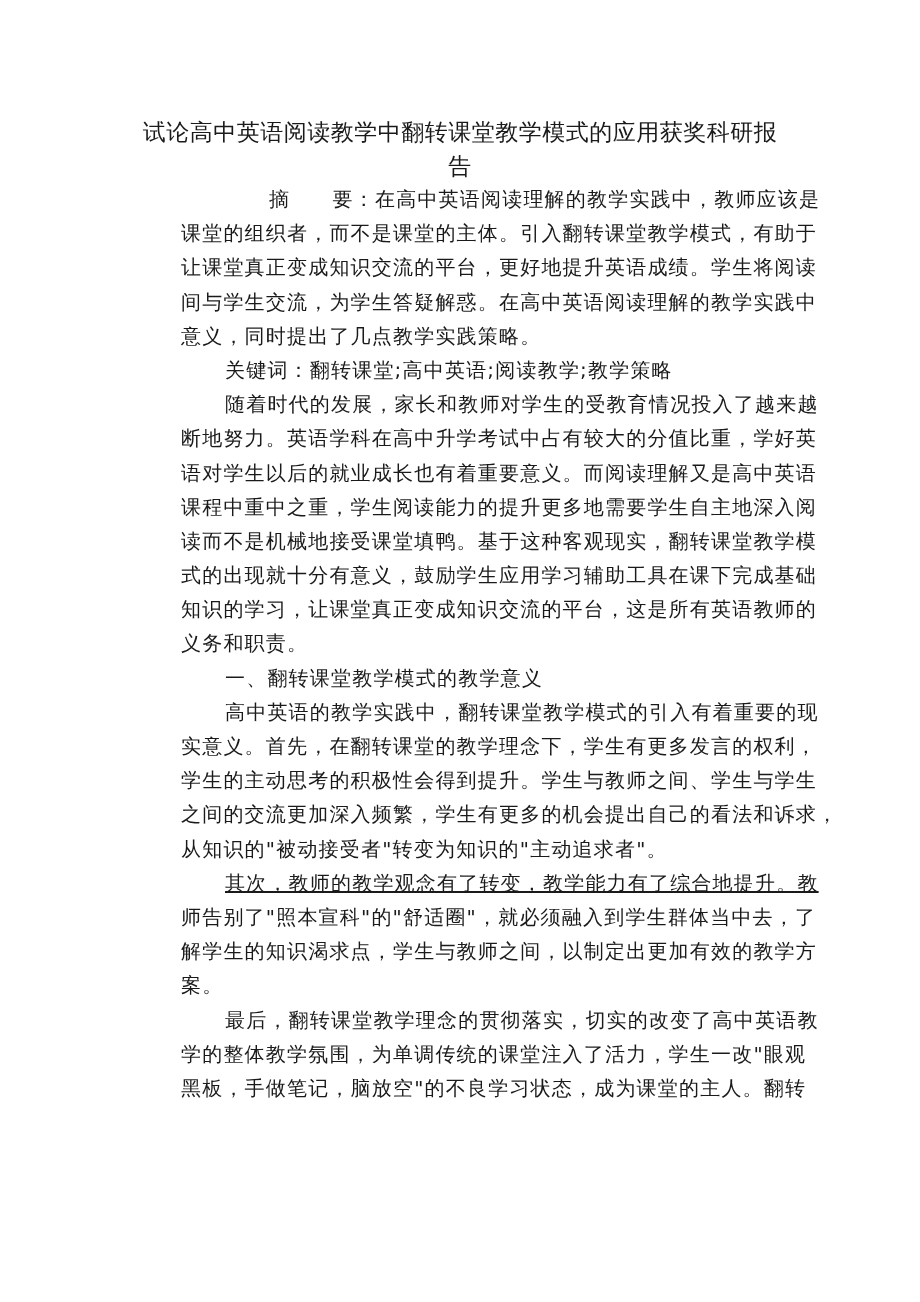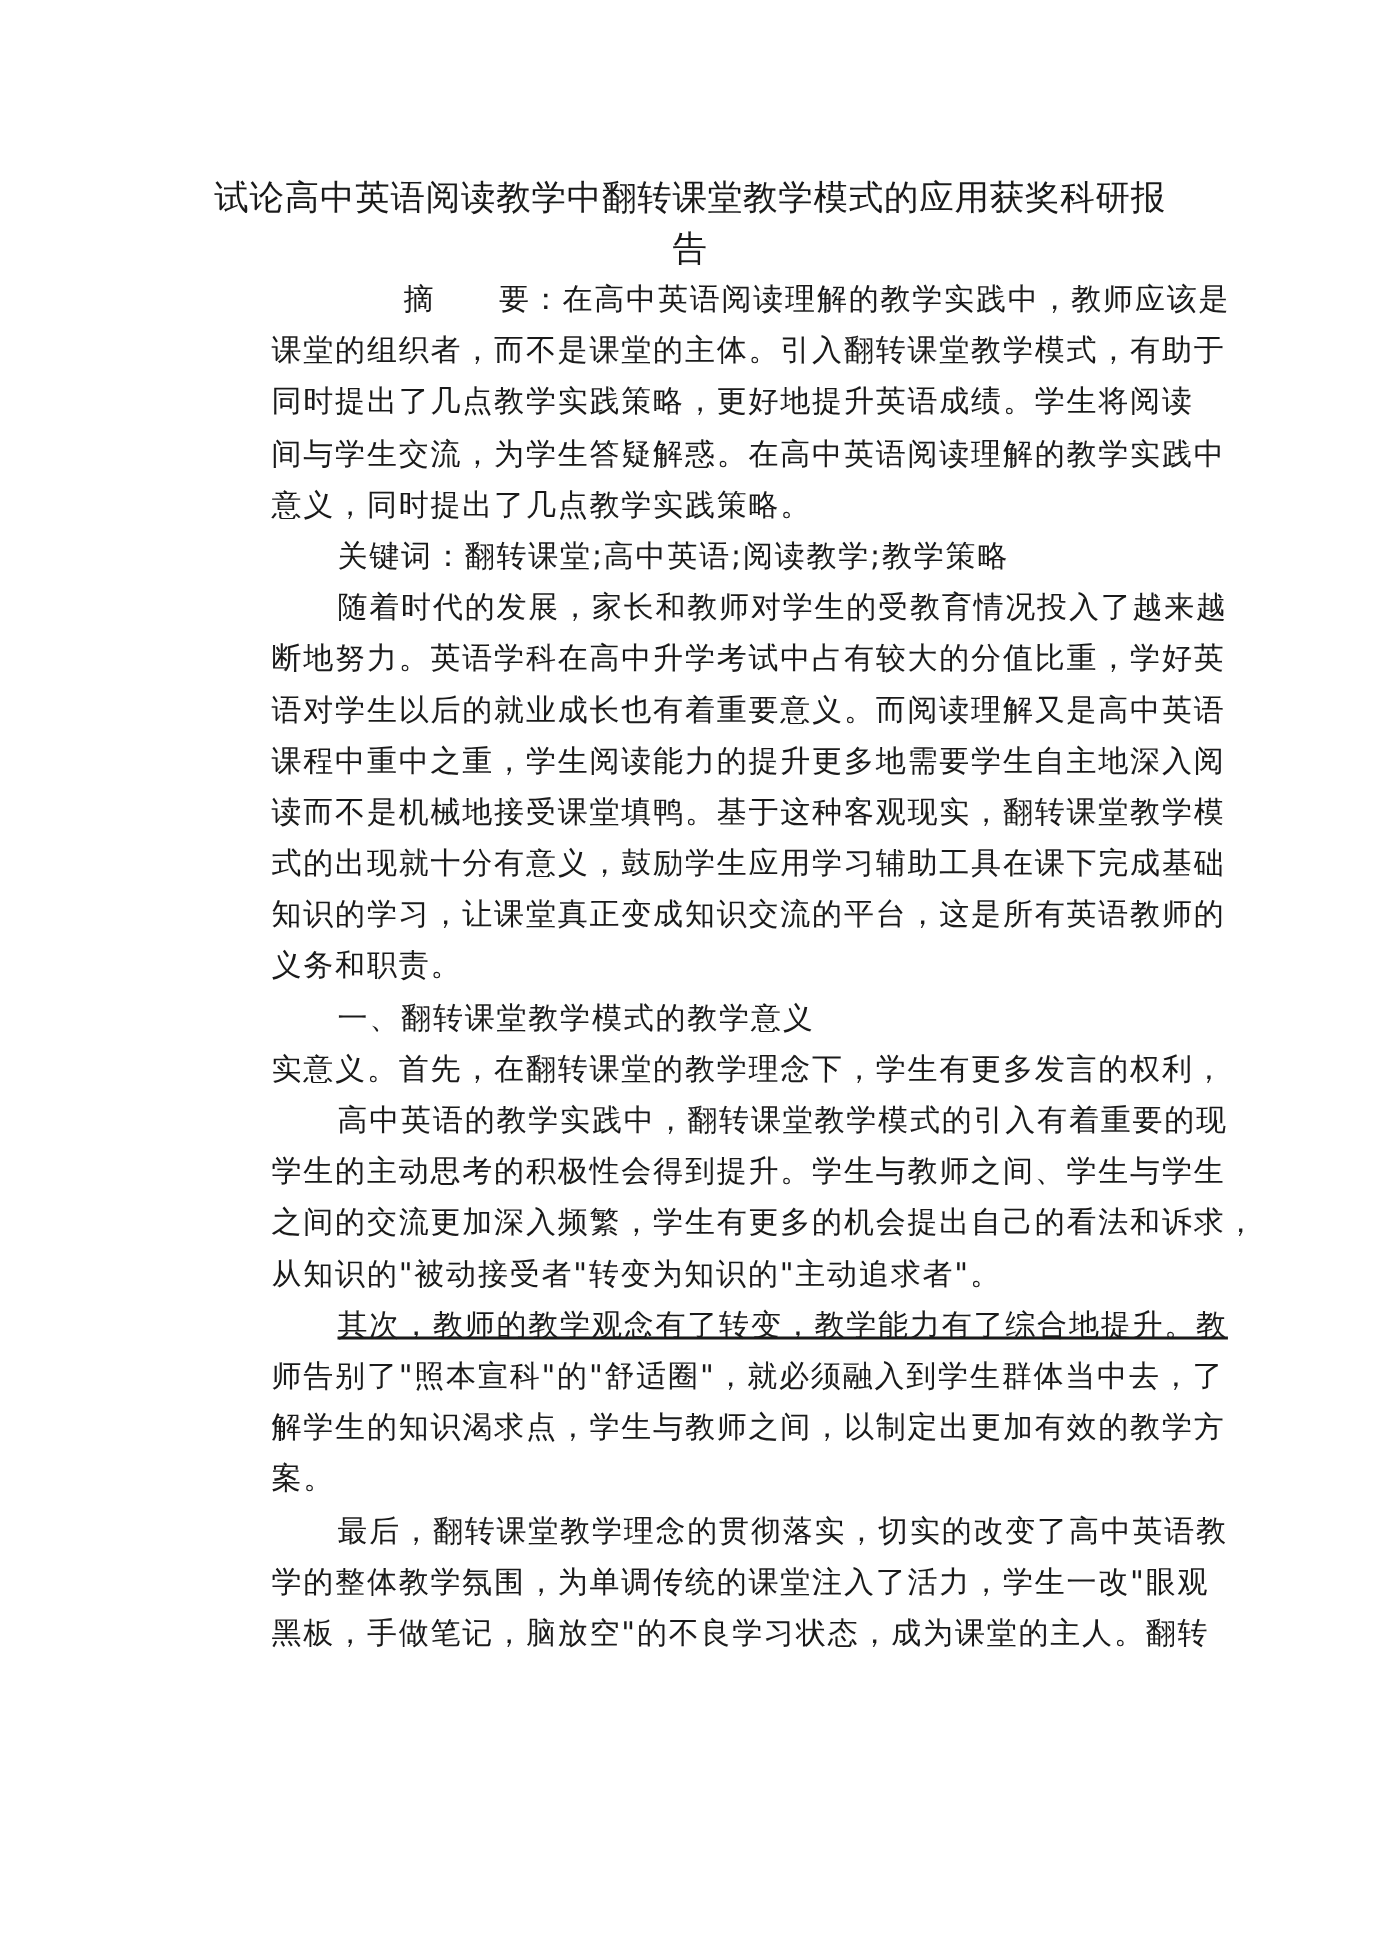--- a/index.html
+++ b/index.html
@@ -18,35 +18,35 @@
 <body>
 
 <div class="page">
   <div class="title" style="top:117px;">
     <div class="l1">试论高中英语阅读教学中翻转课堂教学模式的应用获奖科研报</div>
     <div class="l2">告</div>
   </div>
   <div class="body" id="body">
       <div class="line" style="padding-left: 88px;">摘　　要：在高中英语阅读理解的教学实践中，教师应该是</div>
       <div class="line" style="padding-left: 0px;">课堂的组织者，而不是课堂的主体。引入翻转课堂教学模式，有助于</div>
-      <div class="line" style="padding-left: 0px;">同时提出了几点教学实践策略，更好地提升英语成绩。学生将阅读</div>
+      <div class="line" style="padding-left: 0px;">让课堂真正变成知识交流的平台，更好地提升英语成绩。学生将阅读</div>
       <div class="line" style="padding-left: 0px;">间与学生交流，为学生答疑解惑。在高中英语阅读理解的教学实践中</div>
       <div class="line" style="padding-left: 0px;">意义，同时提出了几点教学实践策略。</div>
       <div class="line" style="padding-left: 44px;">关键词：翻转课堂;高中英语;阅读教学;教学策略</div>
       <div class="line" style="padding-left: 44px;">随着时代的发展，家长和教师对学生的受教育情况投入了越来越</div>
       <div class="line" style="padding-left: 0px;">断地努力。英语学科在高中升学考试中占有较大的分值比重，学好英</div>
       <div class="line" style="padding-left: 0px;">语对学生以后的就业成长也有着重要意义。而阅读理解又是高中英语</div>
       <div class="line" style="padding-left: 0px;">课程中重中之重，学生阅读能力的提升更多地需要学生自主地深入阅</div>
       <div class="line" style="padding-left: 0px;">读而不是机械地接受课堂填鸭。基于这种客观现实，翻转课堂教学模</div>
       <div class="line" style="padding-left: 0px;">式的出现就十分有意义，鼓励学生应用学习辅助工具在课下完成基础</div>
       <div class="line" style="padding-left: 0px;">知识的学习，让课堂真正变成知识交流的平台，这是所有英语教师的</div>
       <div class="line" style="padding-left: 0px;">义务和职责。</div>
       <div class="line" style="padding-left: 44px;">一、翻转课堂教学模式的教学意义</div>
+      <div class="line" style="padding-left: 44px;">高中英语的教学实践中，翻转课堂教学模式的引入有着重要的现</div>
       <div class="line" style="padding-left: 0px;">实意义。首先，在翻转课堂的教学理念下，学生有更多发言的权利，</div>
-      <div class="line" style="padding-left: 44px;">高中英语的教学实践中，翻转课堂教学模式的引入有着重要的现</div>
       <div class="line" style="padding-left: 0px;">学生的主动思考的积极性会得到提升。学生与教师之间、学生与学生</div>
       <div class="line" style="padding-left: 0px;">之间的交流更加深入频繁，学生有更多的机会提出自己的看法和诉求，</div>
       <div class="line" style="padding-left: 0px;">从知识的"被动接受者"转变为知识的"主动追求者"。</div>
       <div class="line" style="padding-left: 44px; text-decoration: underline;">其次，教师的教学观念有了转变，教学能力有了综合地提升。教</div>
       <div class="line" style="padding-left: 0px;">师告别了"照本宣科"的"舒适圈"，就必须融入到学生群体当中去，了</div>
       <div class="line" style="padding-left: 0px;">解学生的知识渴求点，学生与教师之间，以制定出更加有效的教学方</div>
       <div class="line" style="padding-left: 0px;">案。</div>
       <div class="line" style="padding-left: 44px;">最后，翻转课堂教学理念的贯彻落实，切实的改变了高中英语教</div>
       <div class="line" style="padding-left: 0px;">学的整体教学氛围，为单调传统的课堂注入了活力，学生一改"眼观</div>
       <div class="line" style="padding-left: 0px;">黑板，手做笔记，脑放空"的不良学习状态，成为课堂的主人。翻转</div>

